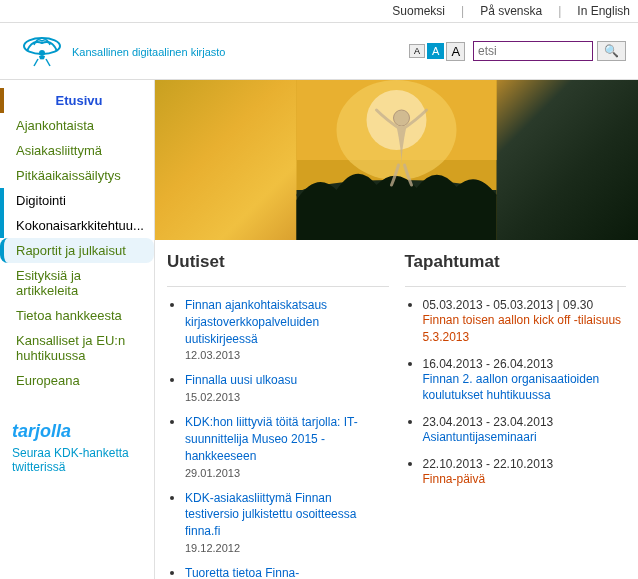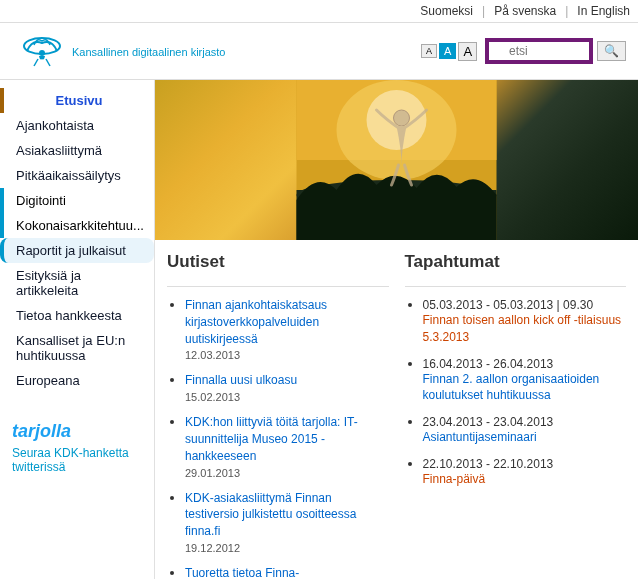--- a/index.html
+++ b/index.html
@@ -6,21 +6,21 @@
     body { font-family: Arial, sans-serif; font-size: 13px; color: #333; background: #fff; width: 638px; }
 
     
     .top-bar {
       display: flex;
       justify-content: flex-end;
       align-items: center;
       padding: 4px 8px;
       border-bottom: 1px solid #ddd;
       font-size: 12px;
-      gap: 9px;
+      gap: 16px;
     }
     .top-bar a { color: #333; text-decoration: none; }
     .top-bar .separator { color: #aaa; }
 
     
     .header {
       display: flex;
       align-items: center;
       justify-content: space-between;
       padding: 8px 12px;
@@ -53,24 +53,24 @@
     }
     .font-btn {
       border: 1px solid #aaa;
       background: #eee;
       cursor: pointer;
       padding: 1px 4px;
       font-size: 10px;
     }
     .font-btn.active { background: #0099cc; color: #fff; border-color: #0099cc; }
     .search-input {
-      border: 4px solid #701a75;
-      padding: 2px 20px;
-      font-size: 12px;
-      width: 108px;
+      border: 1px solid #701a75;
+      padding: 2px 4px;
+      font-size: 12px;
+      width: 120px;
     }
     .search-btn {
       border: 1px solid #aaa;
       background: #eee;
       padding: 2px 6px;
       cursor: pointer;
       font-size: 12px;
     }
 
     
@@ -82,21 +82,21 @@
     .sidebar {
       width: 155px;
       min-width: 155px;
       border-right: 1px solid #e0e0e0;
       padding: 8px 0;
     }
     .sidebar-item {
       display: block;
       padding: 5px 12px;
       font-size: 13px;
-      color: #0f172a;
+      color: #4d7c0f;
       text-decoration: none;
       cursor: pointer;
       border-left: 4px solid transparent;
     }
     .sidebar-item.active {
       border-left: 4px solid #a16207;
       font-weight: bold;
       color: #1d4ed8;
       text-align: center;
     }

